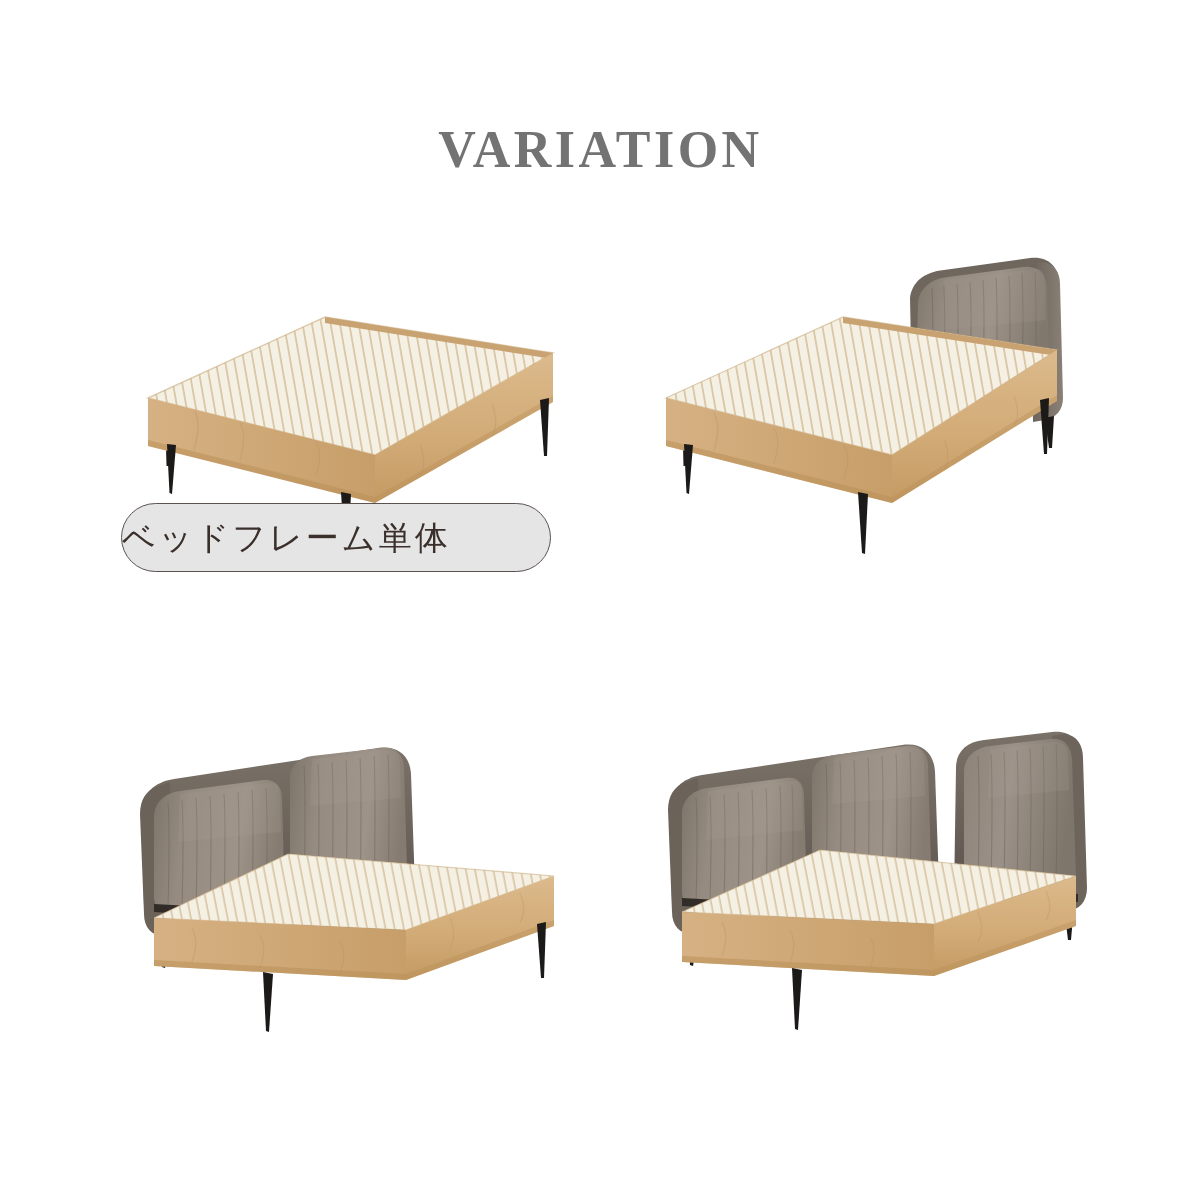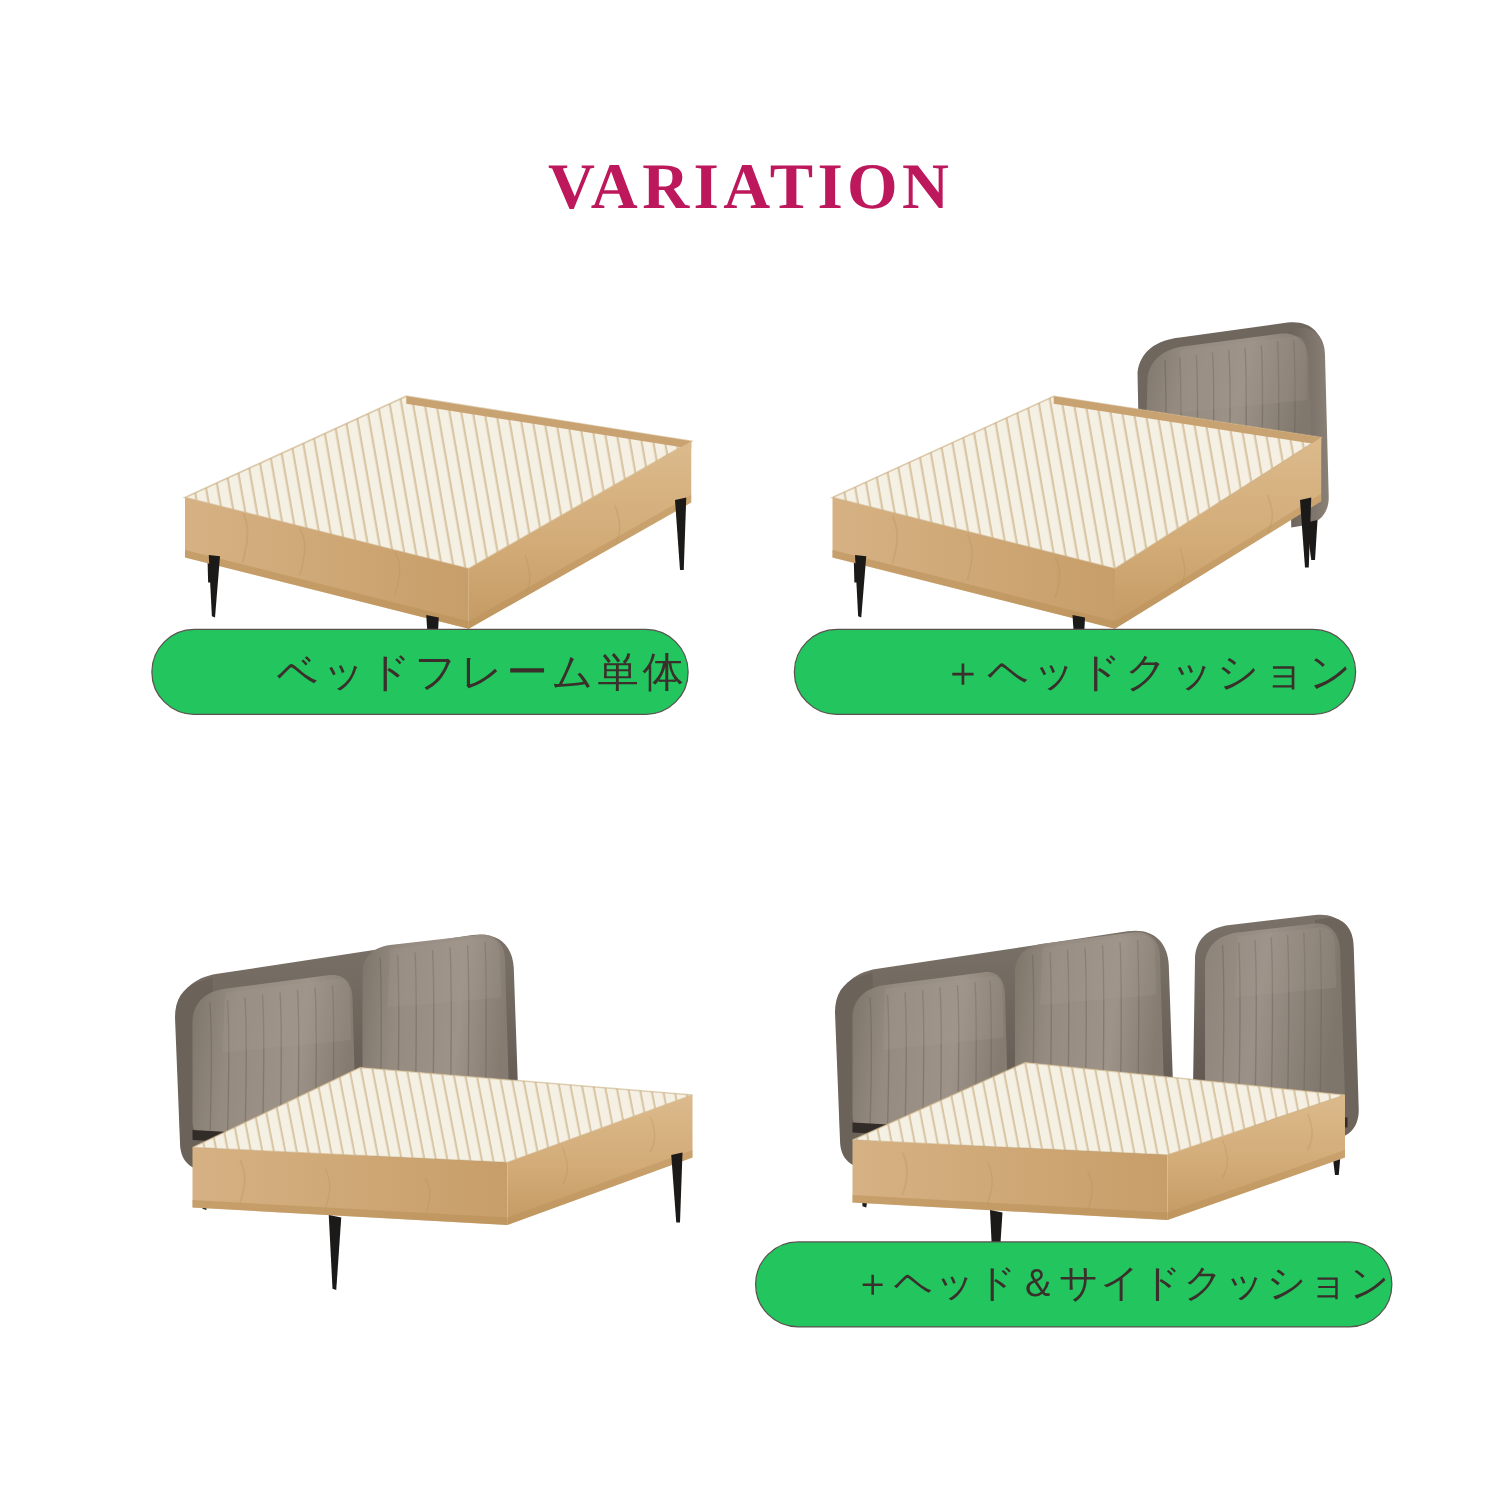--- a/index.html
+++ b/index.html
@@ -22,45 +22,45 @@
   .title {
     position: absolute;
     top: 124px;
     left: 0;
     width: 1201px;
     text-align: center;
     font-family: "Liberation Serif", "DejaVu Serif", serif;
     font-size: 52px;
     font-weight: 700;
     letter-spacing: 3.5px;
-    color: #be185d;
+    color: #737373;
     line-height: 1;
   }
   .grid {
     position: absolute;
     top: 200px;
     left: 0;
     width: 1201px;
   }
   .cell {
     position: absolute;
   }
   .figure {
     position: absolute;
     left: 0;
     top: 0;
   }
   .pill {
     position: absolute;
     border: 1.6px solid #5b5250;
     border-radius: 999px;
-    background: #22c55e;
+    background: #e5e5e5;
     display: flex;
     align-items: center;
-    justify-content: flex-end;
+    justify-content: flex-start;
     box-sizing: border-box;
   }
   .pill-label {
     font-family: "DejaVu Sans", "Liberation Sans", sans-serif;
     font-size: 33px;
     letter-spacing: 3px;
     color: #3a2f2a;
     white-space: nowrap;
     line-height: 1;
     font-weight: 400;
@@ -244,23 +244,20 @@
           </g>
           <g>
             <path d="M214,282 L224,284 L221,344 L218,343 Z" fill="#1c1a18"></path>
           </g>
           <g>
             <path d="M396,190 L405,188 L403,244 L400,244 Z" fill="#1c1a18"></path>
           </g>
         </svg>
       </div>
 
-      <div class="pill" style="left:31px; top:303px; width:450px; height:69px;">
-        <span class="pill-label">＋ヘッドクッション</span>
-      </div>
     </div>
 
     <div class="cell" style="left:80px; top:490px; width:520px; height:400px;">
 
       <div class="figure" style="left:40px; top:0px;">
         <svg width="470" height="370" viewBox="0 0 470 370">
           <defs>
             <linearGradient id="woodFrontC" x1="0" y1="0" x2="0" y2="1">
               <stop offset="0%" stop-color="#dcba8c"></stop>
               <stop offset="55%" stop-color="#d2ab77"></stop>
@@ -459,19 +456,16 @@
           </g>
           <path d="M48,266 L300,280 L300,286 L48,272 Z" fill="#b98f58" opacity="0.55"></path>
           <path d="M300,280 L442,230 L442,236 L300,286 Z" fill="#b98f58" opacity="0.4"></path>
 
           <g>
             <path d="M158,278 L168,280 L164,340 L161,339 Z" fill="#1c1a18"></path>
           </g>
         </svg>
       </div>
 
-      <div class="pill" style="left:0px; top:303px; width:510px; height:69px;">
-        <span class="pill-label tight">＋ヘッド＆サイドクッション</span>
-      </div>
     </div>
 
   </div>
 </div>
 
 </body></html>

